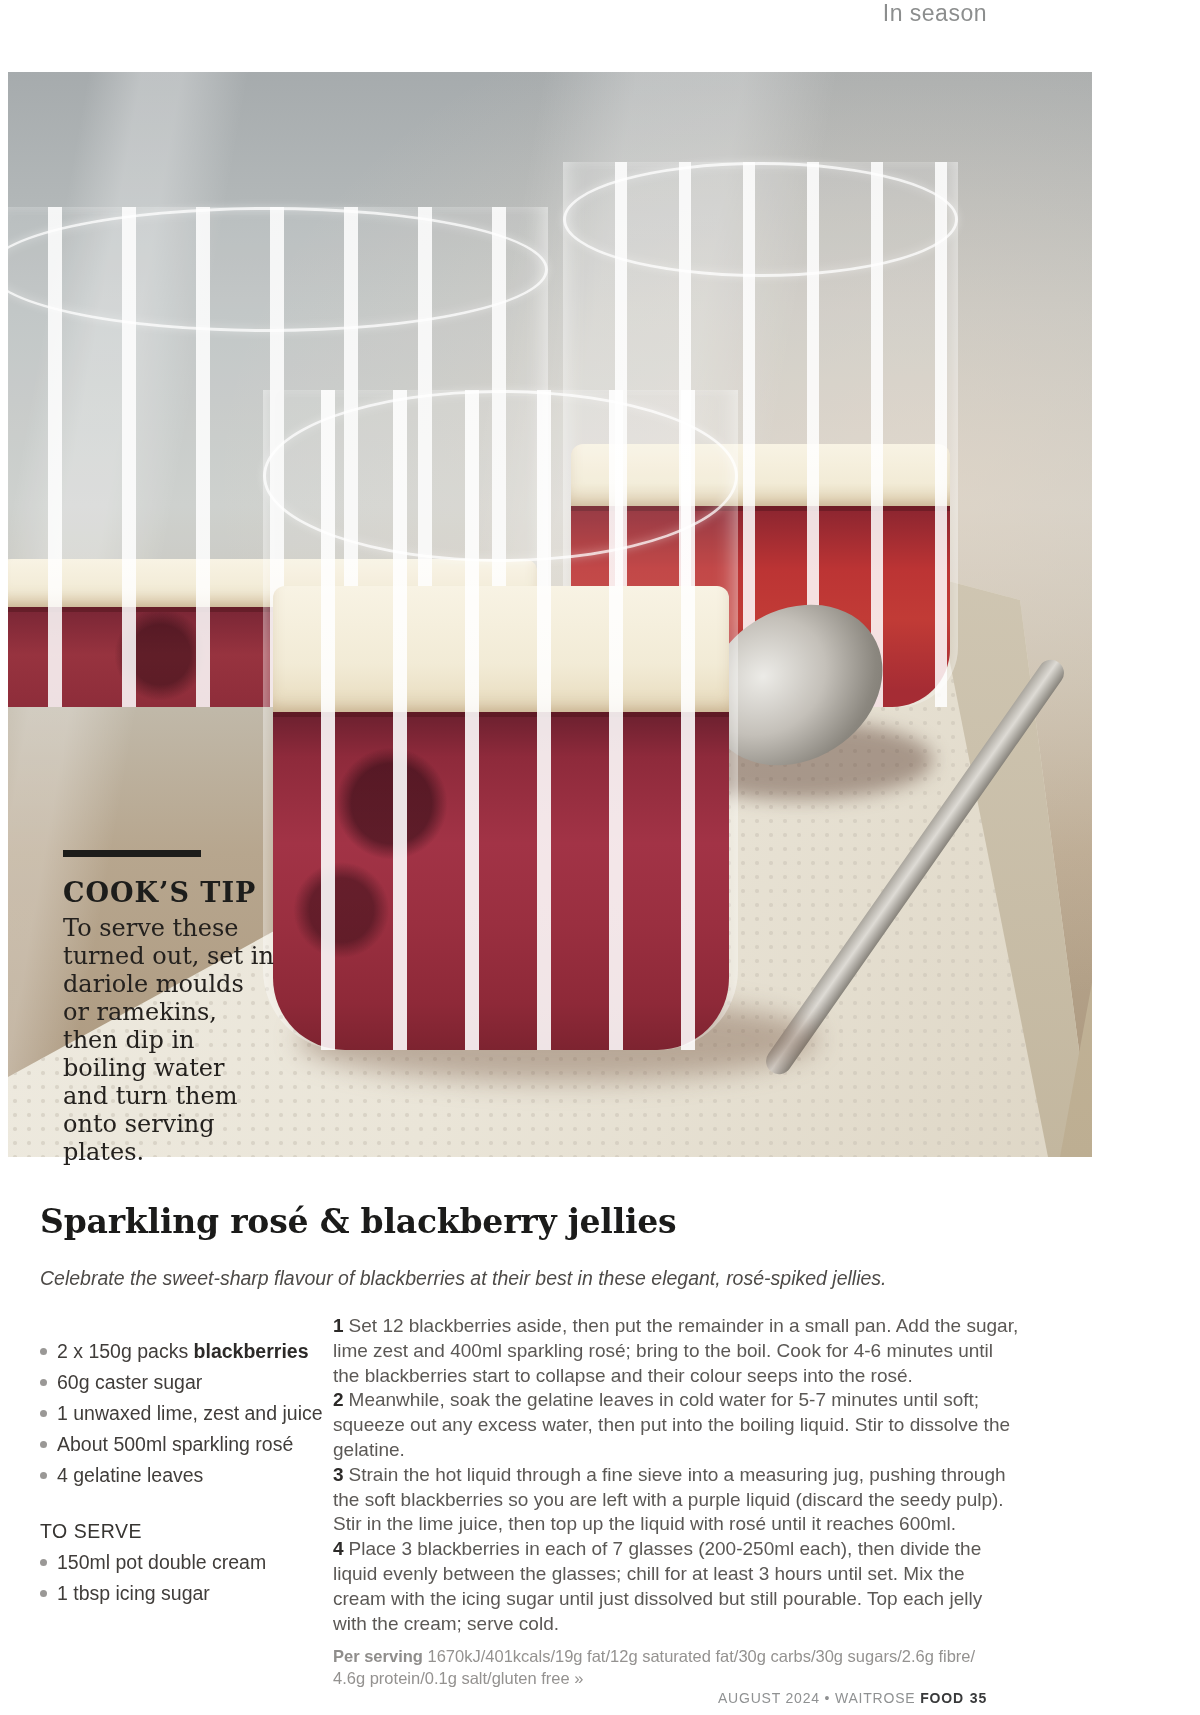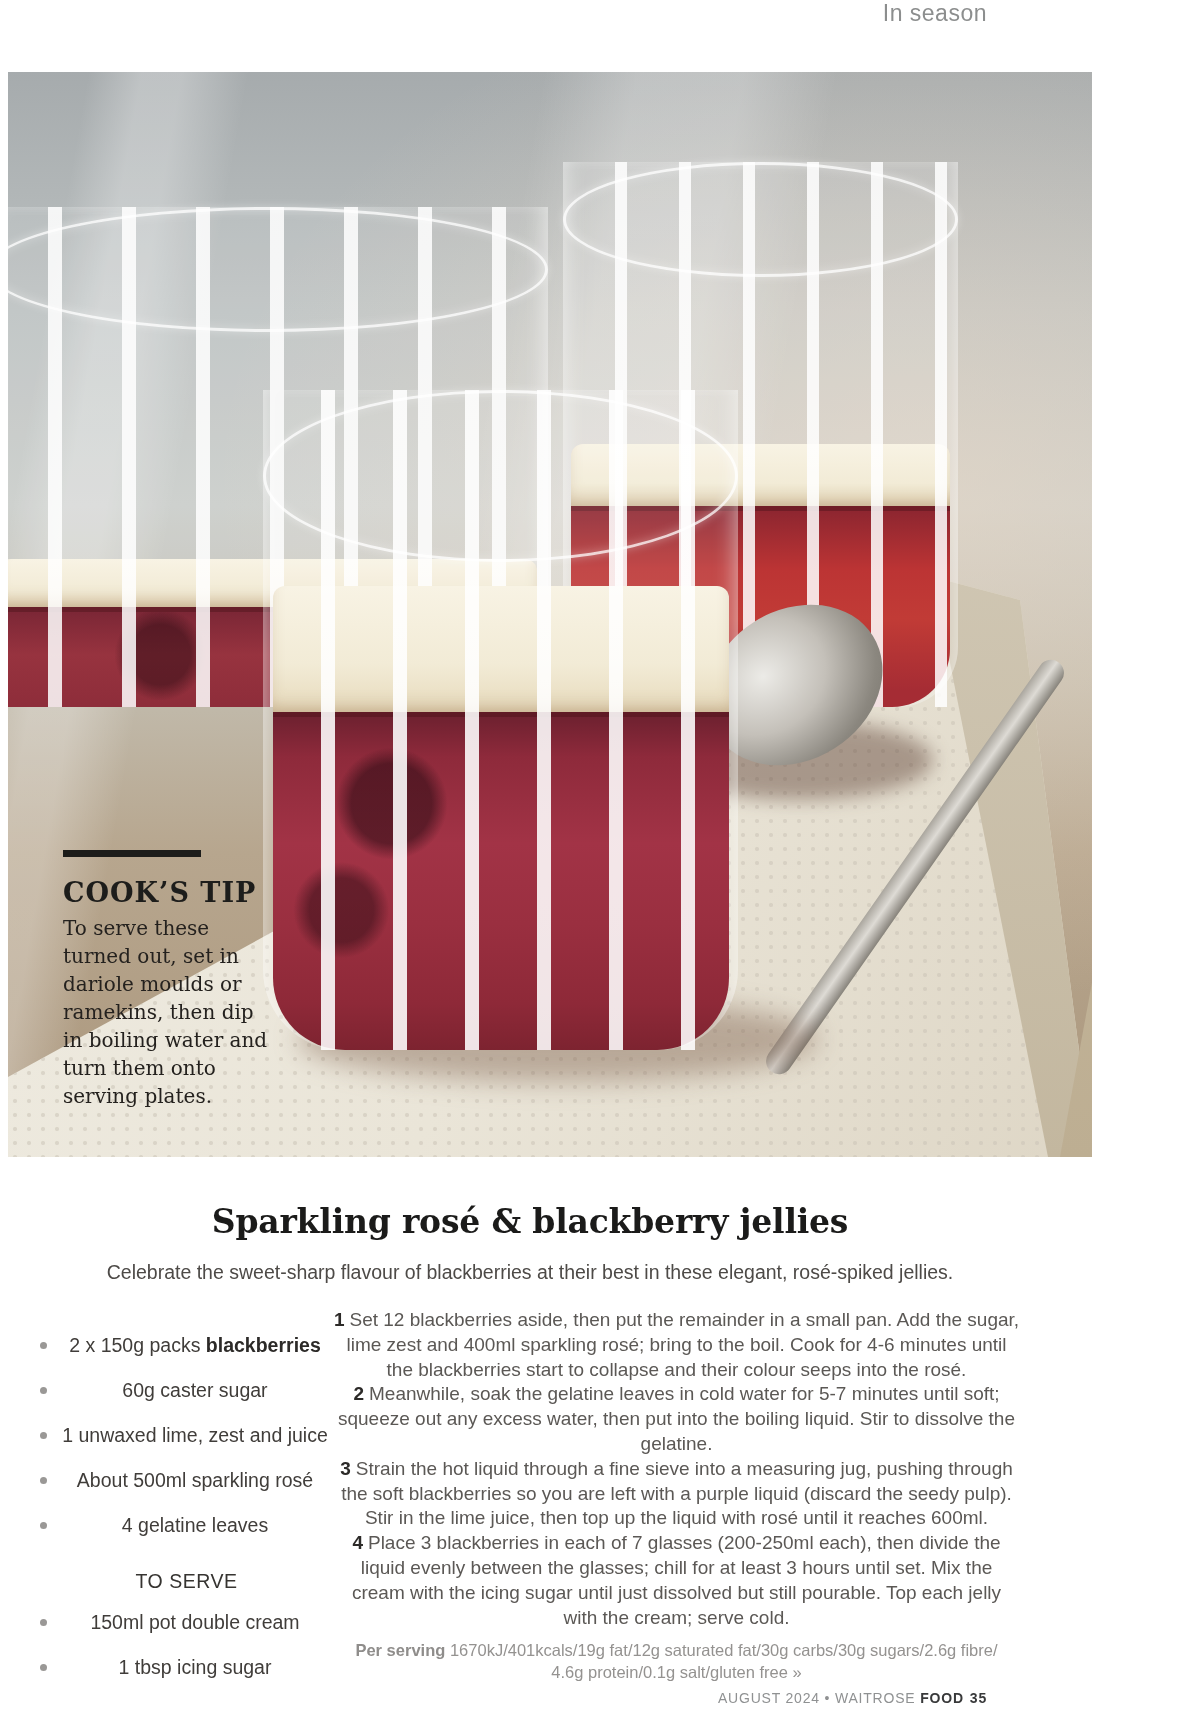--- a/index.html
+++ b/index.html
@@ -80,37 +80,37 @@
         background:radial-gradient(ellipse at 38% 34%, #ecebe7 0%, #c4c0b9 40%, #8b877f 72%, #6f6b63 100%);}
   .spoon-handle{position:absolute;left:894px;top:545px;width:26px;height:500px;border-radius:13px;
         transform:rotate(35deg);
         background:linear-gradient(90deg,#aaa69e,#dedbd5 45%,#87837b);}
 
   
   .cooks-tip{position:absolute;left:63px;top:850px;width:212px;color:#211e1b;}
   .cooks-tip .rule{width:138px;height:7px;background:#1d1d1b;}
   .cooks-tip h3{margin:20px 0 6px 0;font-family:"DejaVu Serif",serif;font-weight:bold;
         font-size:27px;letter-spacing:1px;color:#1d1d1b;}
-  .cooks-tip p{margin:0;font-family:"DejaVu Serif",serif;font-size:20px;line-height:28px;color:#24211e;}
-
-  
-  .content{position:absolute;left:40px;top:1202px;width:980px;text-align:center;}
+  .cooks-tip p{margin:0;font-family:"DejaVu Serif",serif;font-size:24px;line-height:28px;color:#24211e;}
+
+  
+  .content{position:absolute;left:40px;top:1202px;width:980px;}
   .content h1{margin:0;font-family:"DejaVu Serif",serif;font-weight:bold;font-size:33px;
         letter-spacing:-.2px;color:#1b1b1a;}
-  .intro{margin-top:20px;font-size:19.5px;color:#4d4a47;}
+  .intro{margin-top:26px;font-style:italic;font-size:19.5px;color:#4d4a47;}
   .cols{display:flex;margin-top:24px;}
   .col-left{width:293px;flex:none;}
   .col-right{flex:1;}
 
   .meta p{margin:0;font-size:19.5px;line-height:29px;color:#8e8e8c;}
   .meta b{color:#2d2b29;}
 
   ul.ing{list-style:none;margin:22px 0 0 0;padding:0;}
   ul.ing.toserve{margin-top:2px;}
-  ul.ing li{position:relative;padding-left:17px;font-size:19.5px;line-height:31px;color:#403d3a;margin-top:14px;}
+  ul.ing li{position:relative;padding-left:17px;font-size:19.5px;line-height:31px;color:#403d3a;}
   ul.ing li .bullet{position:absolute;left:0;top:12px;width:7px;height:7px;border-radius:50%;background:#9a9896;}
   ul.ing li b{color:#2c2a28;}
   .to-serve-h{margin:29px 0 4px 0;font-size:19.5px;letter-spacing:.5px;color:#363431;}
 
   .step{margin:0;font-size:19px;line-height:24.8px;color:#5b5855;}
   .step .num{font-weight:bold;color:#2c2a28;margin-right:5px;}
   .per-serving{margin-top:9px;font-size:16.5px;line-height:22px;color:#949290;}
   .per-serving b{color:#8f8d8b;}
 
   

